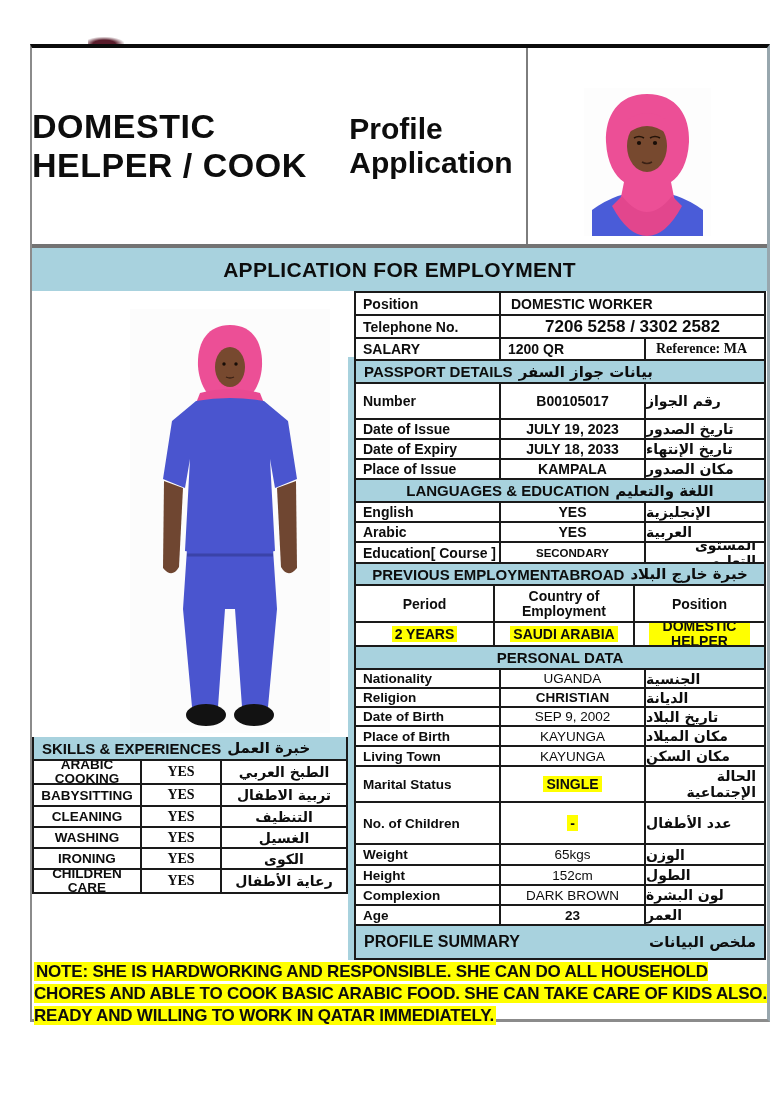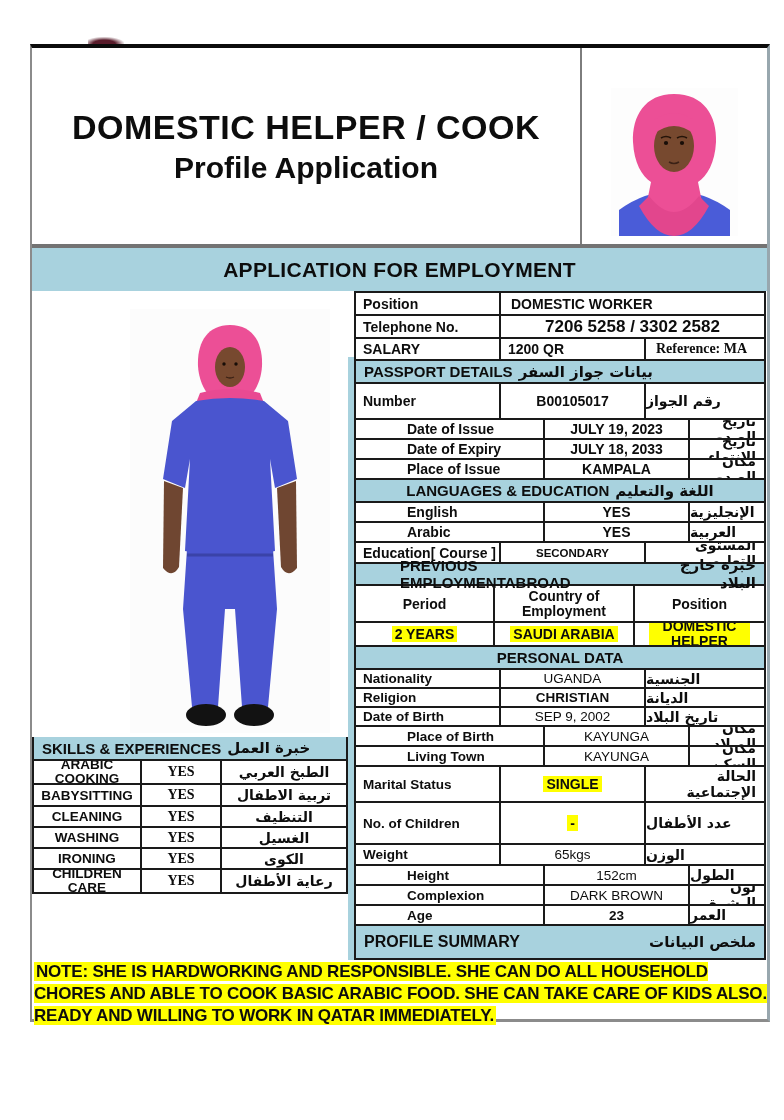--- a/index.html
+++ b/index.html
@@ -14,21 +14,21 @@
   html,body{width:784px;height:1120px;background:#ffffff;overflow:hidden;}
   body{font-family:"Liberation Sans","DejaVu Sans",sans-serif;color:#0d0d0d;position:relative;}
 
   .doc{position:absolute;left:30px;top:44px;width:740px;height:978px;background:#fff;
        border-top:4px solid #0c0c0c;border-left:2px solid #8b8b8b;border-right:3px solid #98a7ae;border-bottom:3px solid #8b8b8b;}
   .smudge{position:absolute;left:88px;top:37px;width:36px;height:14px;
           background:radial-gradient(ellipse at 45% 50%, #581b2a 0 40%, rgba(88,27,42,.35) 62%, rgba(88,27,42,0) 75%);}
 
   
   .hdr{display:flex;height:196px;}
-  .hdr-title{width:548px;display:flex;flex-direction:column;justify-content:center;align-items:center;gap:4px;}
+  .hdr-title{width:494px;display:flex;flex-direction:row;justify-content:center;align-items:center;gap:4px;}
   .t1{font-size:34px;font-weight:bold;letter-spacing:.5px;}
   .t2{font-size:30px;font-weight:bold;}
   .hdr-photo-cell{flex:1;border-left:2px solid #7d7d7d;display:flex;justify-content:center;align-items:flex-start;padding-top:40px;}
 
   .banner{height:47px;background:var(--blue);border-top:4px solid #737373;display:flex;align-items:center;justify-content:center;
           font-size:21px;font-weight:bold;letter-spacing:.3px;}
 
   .namerow{height:33px;display:flex;}
   .name-lbl{width:100px;background:var(--blue);display:flex;align-items:center;padding-left:6px;font-weight:bold;font-size:14px;}
   .name-val{width:507px;background:#fff;border:2px solid #111;border-top-width:3px;display:flex;align-items:center;justify-content:center;
@@ -66,21 +66,21 @@
   .lpad{padding-left:7px;}
   .serif{font-family:"Liberation Serif","DejaVu Serif",serif;}
   .sm{font-size:11.5px;}
   .fs13{font-size:13.5px;}
   .fs17{font-size:17px;}
   .ar{font-family:"DejaVu Sans",sans-serif;direction:rtl;justify-content:flex-end;padding-right:8px;font-weight:bold;font-size:14px;}
   .arh{font-family:"DejaVu Sans",sans-serif;direction:rtl;font-weight:bold;font-size:15px;}
   .arc{justify-content:center;padding-right:0;}
   .two{line-height:1.06;}
 
-  .h19{height:19px;}.h20{height:20px;padding-left:44px;}.h21{height:21px;}.h22{height:22px;}.h23{height:23px;}.h24{height:36px;}
+  .h19{height:19px;}.h20{height:20px;}.h21{height:21px;}.h22{height:22px;}.h23{height:23px;}.h24{height:36px;}
   .h26{height:42px;}.h32{height:32px;}.h34{height:24px;}.h37{height:37px;}
 
   .yl{background:var(--yellow);font-weight:bold;padding:0 3px;}
 
   .note{margin:0 2px;padding-top:1px;font-size:17px;font-weight:bold;letter-spacing:-.2px;line-height:1.3;width:736px;}
   .note .yl{padding:0 2px;}
 </style>
 </head>
 <body>
 

